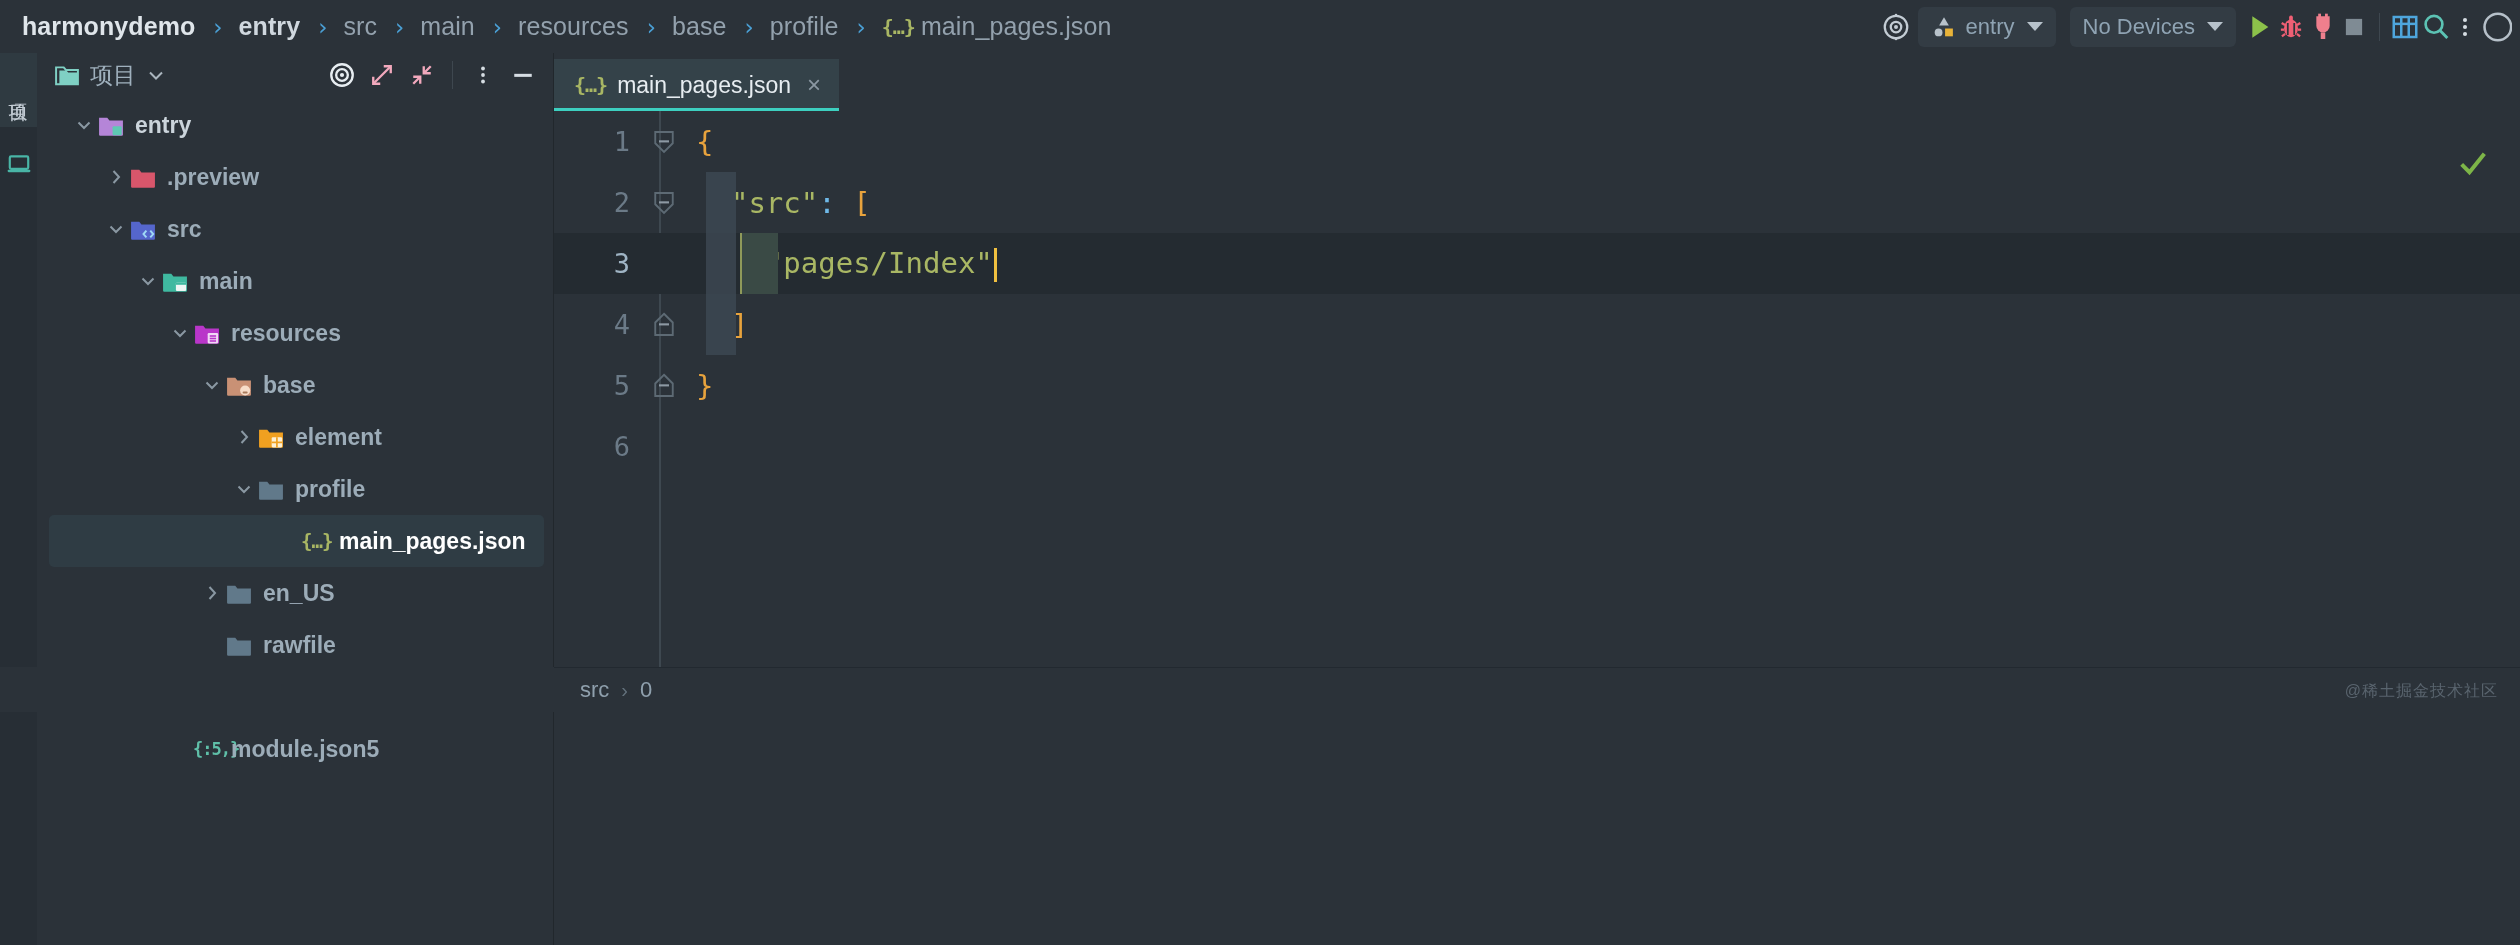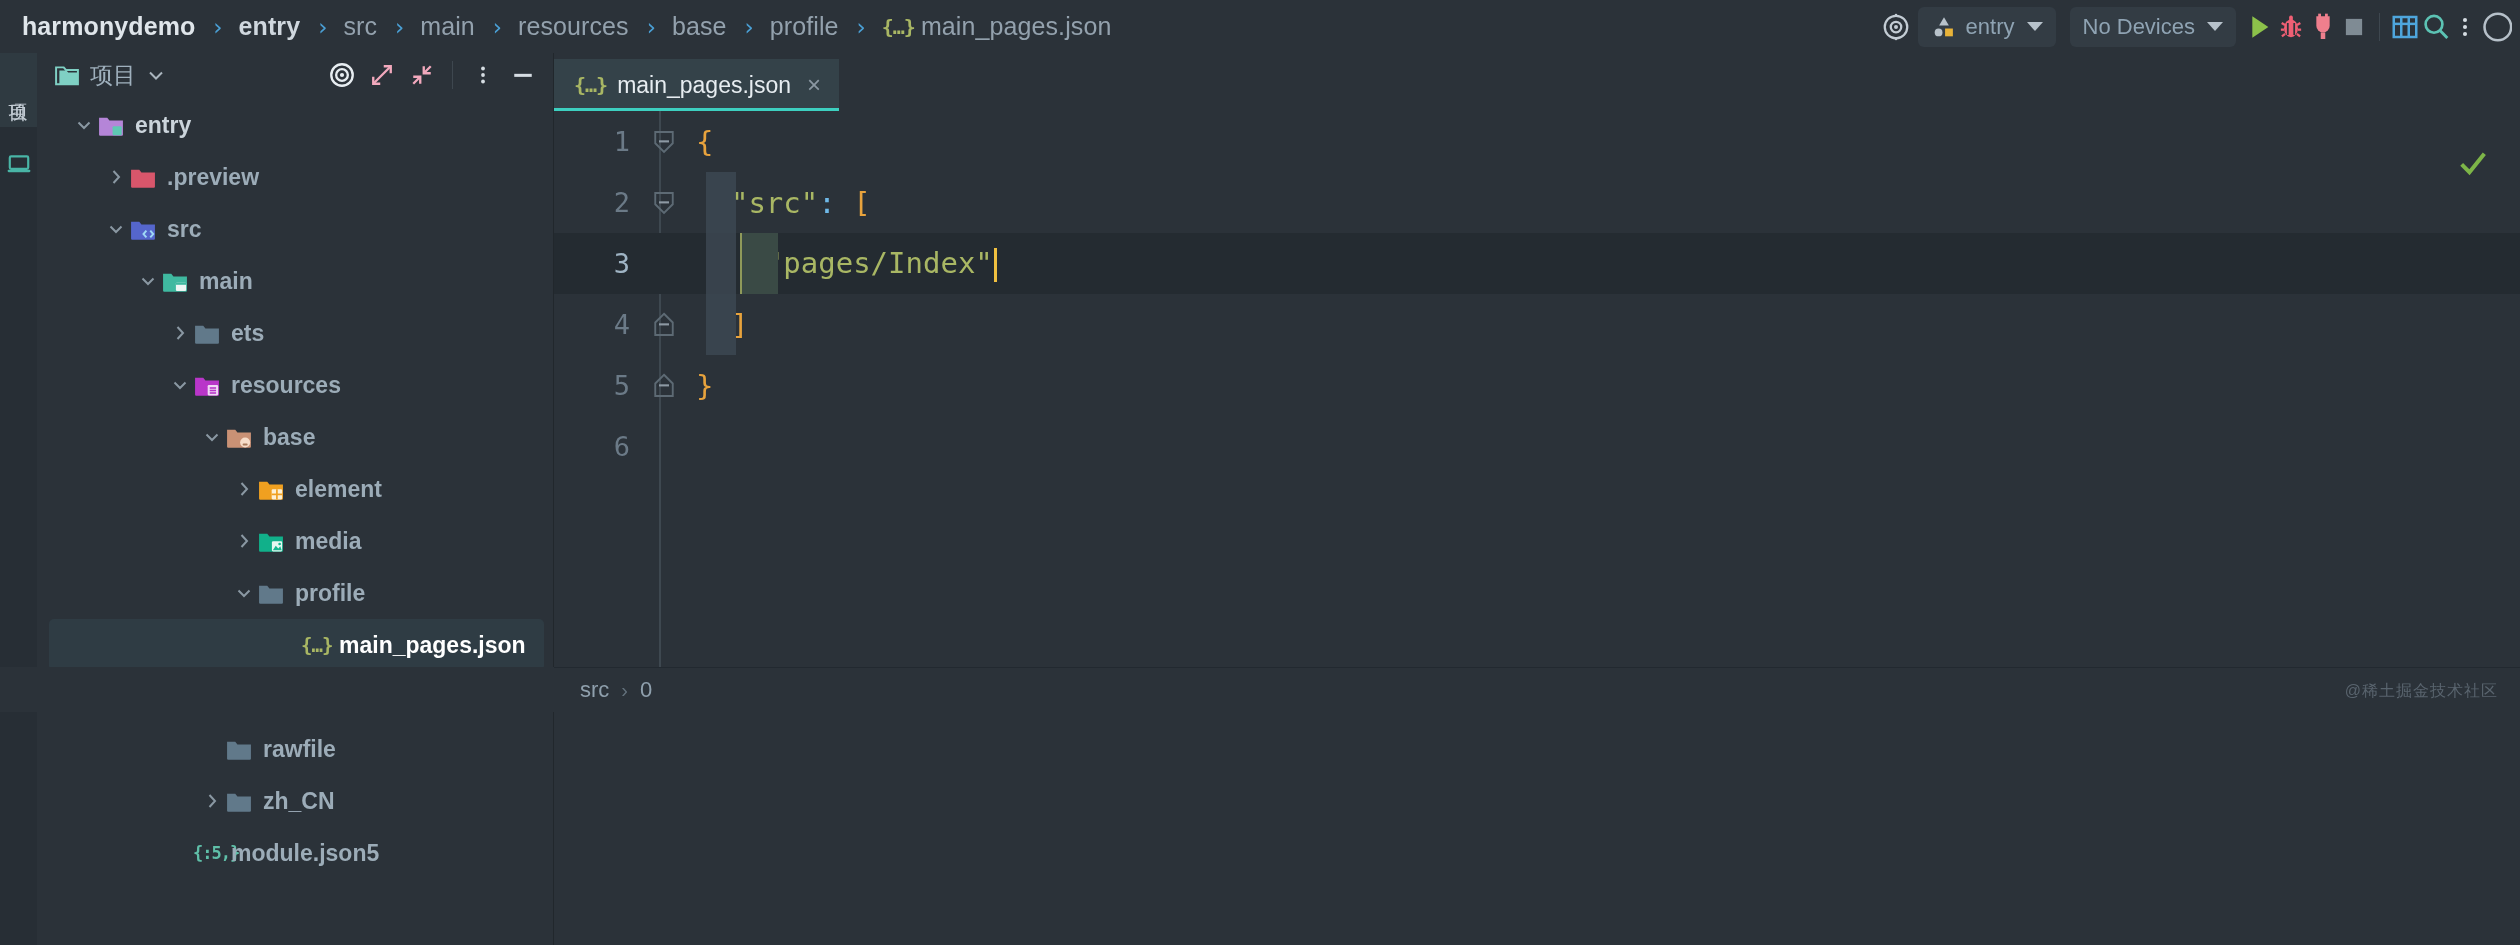--- a/index.html
+++ b/index.html
@@ -442,34 +442,20 @@
                 <rect x="12.8" y="11.8" width="9" height="2.1" fill="#3fb9a0"></rect>
               </g>
             </svg>
           </span>
           <span class="tlabel">main</span>
         </div>
         <div class="trow">
           <span style="width: 130px; flex: 0 0 auto;"></span>
           <span class="tarrow">
             <svg width="24" height="24" viewBox="0 0 24 24">
-              <polyline points="9.5,6 15,12 9.5,18" fill="none" stroke="#8a98a3" stroke-width="2"></polyline>
-            </svg>
-          </span>
-          <span class="ticon">
-            <svg width="28" height="25" viewBox="0 0 24 22">
-              <path d="M1.5 4.2 h7.2 l1.9 2.3 h11.9 v12.6 a1 1 0 0 1 -1 1 H2.5 a1 1 0 0 1 -1 -1 Z" fill="#61798a"></path>
-            </svg>
-          </span>
-          <span class="tlabel">ets</span>
-        </div>
-        <div class="trow">
-          <span style="width: 130px; flex: 0 0 auto;"></span>
-          <span class="tarrow">
-            <svg width="24" height="24" viewBox="0 0 24 24">
               <polyline points="6.5,9.5 12,15 17.5,9.5" fill="none" stroke="#8a98a3" stroke-width="2"></polyline>
             </svg>
           </span>
           <span class="ticon">
             <svg width="28" height="25" viewBox="0 0 24 22">
               <path d="M1.5 4.2 h7.2 l1.9 2.3 h11.9 v12.6 a1 1 0 0 1 -1 1 H2.5 a1 1 0 0 1 -1 -1 Z" fill="#b936c9"></path>
               <g>
                 <rect x="12.6" y="10.6" width="9.2" height="9.2" rx="1" fill="#f0d8f5"></rect>
                 <line x1="14.4" y1="13.2" x2="20" y2="13.2" stroke="#b936c9" stroke-width="1.4"></line>
                 <line x1="14.4" y1="15.4" x2="20" y2="15.4" stroke="#b936c9" stroke-width="1.4"></line>
@@ -508,39 +494,20 @@
             <svg width="28" height="25" viewBox="0 0 24 22">
               <path d="M1.5 4.2 h7.2 l1.9 2.3 h11.9 v12.6 a1 1 0 0 1 -1 1 H2.5 a1 1 0 0 1 -1 -1 Z" fill="#f0a020"></path>
               <g>
                 <rect x="12.6" y="10.8" width="9.2" height="9" rx="1" fill="#fdf0d4"></rect>
                 <line x1="17.2" y1="10.8" x2="17.2" y2="19.8" stroke="#f0a020" stroke-width="1.5"></line>
                 <line x1="12.6" y1="15.3" x2="21.8" y2="15.3" stroke="#f0a020" stroke-width="1.5"></line>
               </g>
             </svg>
           </span>
           <span class="tlabel">element</span>
-        </div>
-        <div class="trow">
-          <span style="width: 194px; flex: 0 0 auto;"></span>
-          <span class="tarrow">
-            <svg width="24" height="24" viewBox="0 0 24 24">
-              <polyline points="9.5,6 15,12 9.5,18" fill="none" stroke="#8a98a3" stroke-width="2"></polyline>
-            </svg>
-          </span>
-          <span class="ticon">
-            <svg width="28" height="25" viewBox="0 0 24 22">
-              <path d="M1.5 4.2 h7.2 l1.9 2.3 h11.9 v12.6 a1 1 0 0 1 -1 1 H2.5 a1 1 0 0 1 -1 -1 Z" fill="#11b08a"></path>
-              <g>
-                <rect x="12.8" y="10.8" width="9" height="9" rx="1" fill="#e6f7f1"></rect>
-                <polyline points="13.6,18.6 16.2,14.8 18.4,17.2 20.2,15.2 21.4,18.6" fill="#16b890"></polyline>
-                <circle cx="19.6" cy="13.2" r="1.2" fill="#16b890"></circle>
-              </g>
-            </svg>
-          </span>
-          <span class="tlabel">media</span>
         </div>
         <div class="trow">
           <span style="width: 194px; flex: 0 0 auto;"></span>
           <span class="tarrow">
             <svg width="24" height="24" viewBox="0 0 24 24">
               <polyline points="6.5,9.5 12,15 17.5,9.5" fill="none" stroke="#8a98a3" stroke-width="2"></polyline>
             </svg>
           </span>
           <span class="ticon">
             <svg width="28" height="25" viewBox="0 0 24 22">

